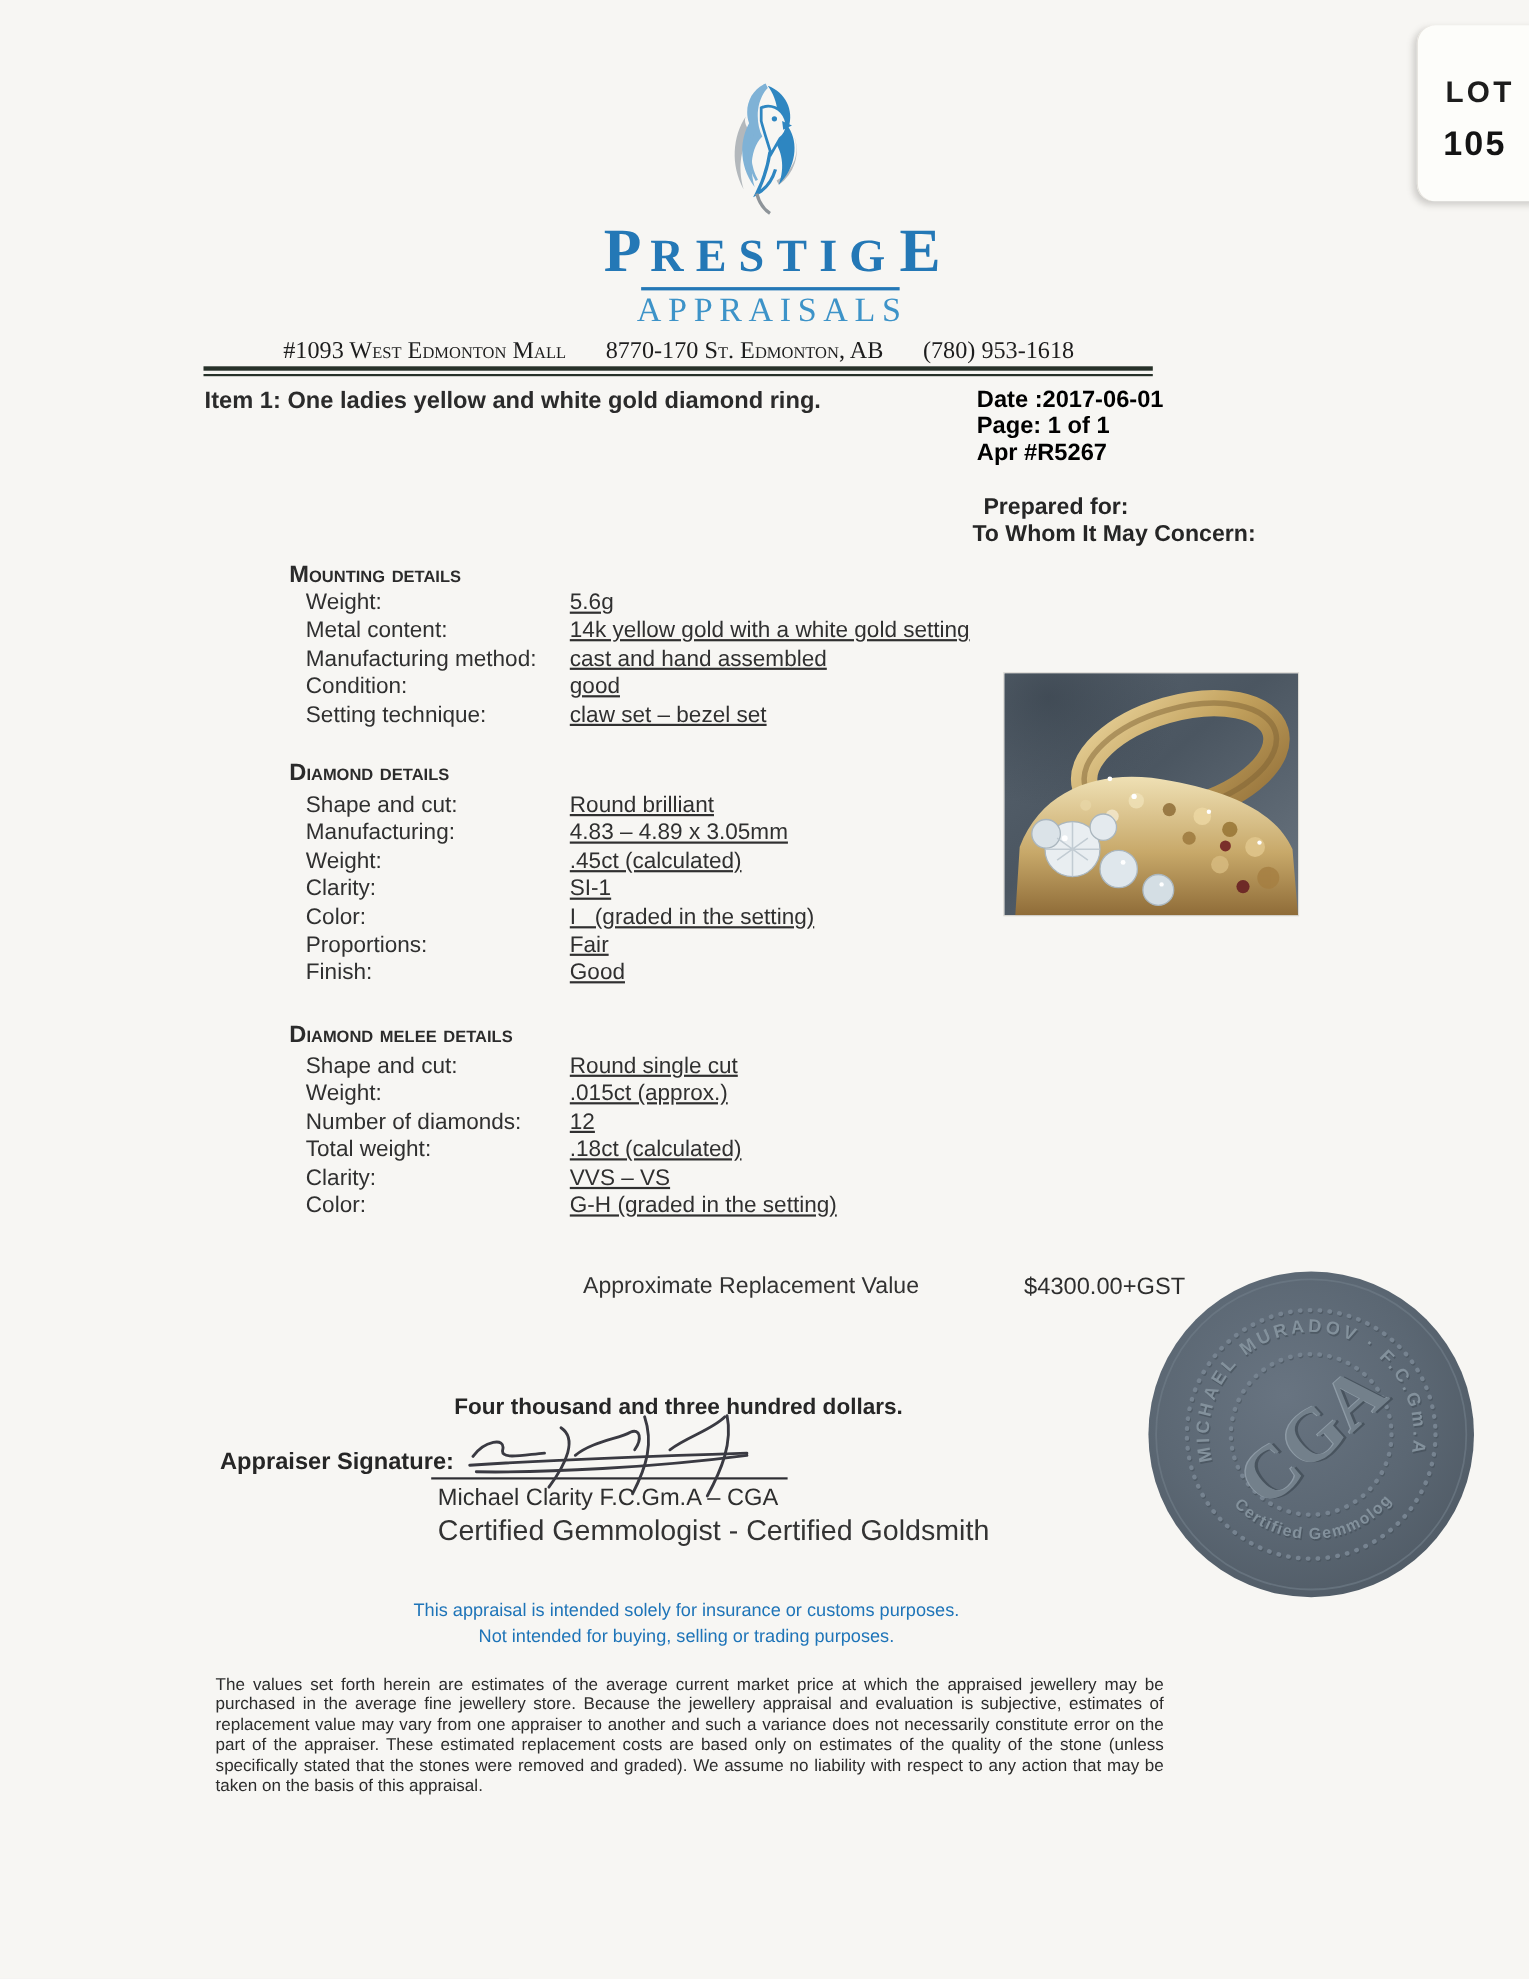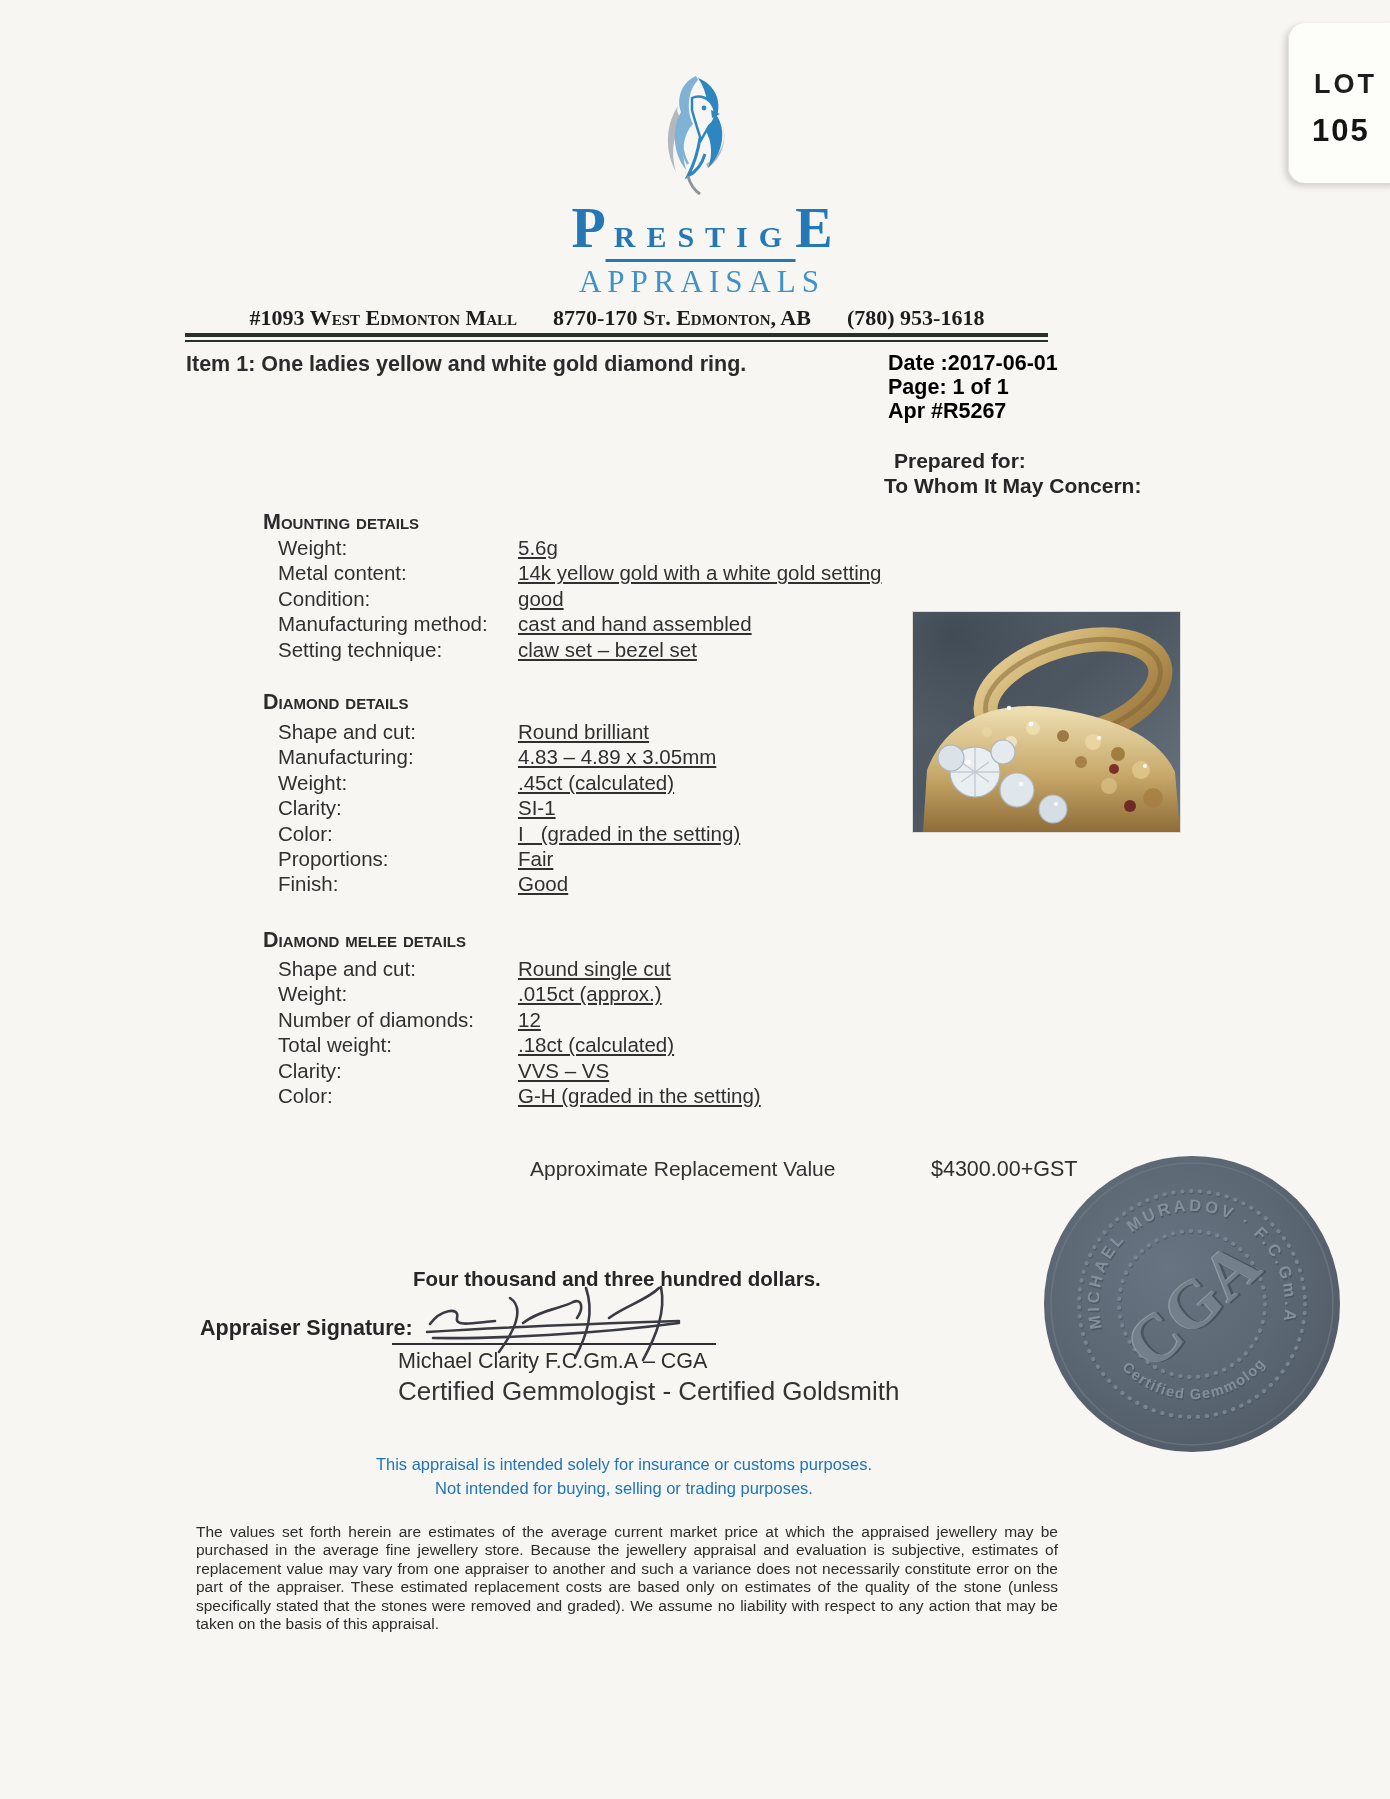--- a/index.html
+++ b/index.html
@@ -12,27 +12,27 @@
   .lot{left:1288px;top:23px;width:110px;height:160px;background:#fdfdfa;
        border-radius:16px 0 0 16px;box-shadow:-3px 3px 6px rgba(90,88,82,.25), inset 1px 0 0 #e6e3dd;}
   .lot .lot-label{position:absolute;left:26px;top:46px;font-size:27px;font-weight:bold;letter-spacing:3px;color:#1d1d1d;}
   .lot .lot-number{position:absolute;left:24px;top:90px;font-size:31px;font-weight:bold;letter-spacing:2px;color:#141414;}
 
   
   .lion{left:648px;top:72px;width:96px;height:130px;}
   .brand{left:702px;top:200px;transform:translateX(-50%);display:flex;align-items:baseline;white-space:nowrap;
          font-family:"Liberation Serif",serif;color:#2478b6;}
   .brand .big{font-size:56px;font-weight:bold;line-height:1;}
-  .brand .mid{font-size:30px;font-weight:bold;letter-spacing:11px;line-height:1;padding:0 2px 7px 8px;border-bottom:3px solid #2478b6;}
+  .brand .mid{font-size:42px;font-weight:bold;letter-spacing:11px;line-height:1;padding:0 2px 7px 8px;border-bottom:3px solid #2478b6;}
   .brand-sub{left:702px;top:264px;transform:translateX(-50%);font-family:"Liberation Serif",serif;
              font-size:31px;letter-spacing:6px;color:#3d93c8;white-space:nowrap;}
 
   
   .addr{left:617px;top:305px;transform:translateX(-50%);display:flex;gap:36px;white-space:nowrap;
-        font-family:"Liberation Serif",serif;font-variant:small-caps;font-size:22px;color:#1d1d1d;font-weight:bold;}
+        font-family:"Liberation Serif",serif;font-variant:small-caps;font-size:22px;color:#1d1d1d;}
   .rule{left:185px;top:333px;width:863px;height:9px;box-sizing:border-box;
         border-top:4px solid #273129;border-bottom:2px solid #273129;}
 
   
   .item-title{left:186px;top:352px;font-size:21.5px;font-weight:bold;color:#2b2b2b;}
   .meta{left:888px;top:351px;font-size:21.5px;font-weight:bold;line-height:24px;color:#000000;}
   .prepared{left:884px;top:448px;font-size:21px;font-weight:bold;line-height:25px;color:#262626;}
   .prepared .l1{padding-left:10px;}
 
   
@@ -110,22 +110,22 @@
   </div>
   <div class="abs prepared">
     <div class="l1">Prepared for:</div>
     <div>To Whom It May Concern:</div>
   </div>
 
   <div class="sec" style="left:263px;top:510px;">
     <div class="sec-h">Mounting details</div>
     <div class="row"><span class="lab">Weight:</span><span class="val">5.6g</span></div>
     <div class="row"><span class="lab">Metal content:</span><span class="val">14k yellow gold with a white gold setting</span></div>
+    <div class="row"><span class="lab">Manufacturing method:</span><span class="val">cast and hand assembled</span></div>
     <div class="row"><span class="lab">Condition:</span><span class="val">good</span></div>
-    <div class="row"><span class="lab">Manufacturing method:</span><span class="val">cast and hand assembled</span></div>
     <div class="row"><span class="lab">Setting technique:</span><span class="val">claw set – bezel set</span></div>
   </div>
 
   <div class="sec" style="left:263px;top:690px;">
     <div class="sec-h" style="margin-bottom:4px;">Diamond details</div>
     <div class="row"><span class="lab">Shape and cut:</span><span class="val">Round brilliant</span></div>
     <div class="row"><span class="lab">Manufacturing:</span><span class="val">4.83 – 4.89 x 3.05mm</span></div>
     <div class="row"><span class="lab">Weight:</span><span class="val">.45ct (calculated)</span></div>
     <div class="row"><span class="lab">Clarity:</span><span class="val">SI-1</span></div>
     <div class="row"><span class="lab">Color:</span><span class="val">I   (graded in the setting)</span></div>

